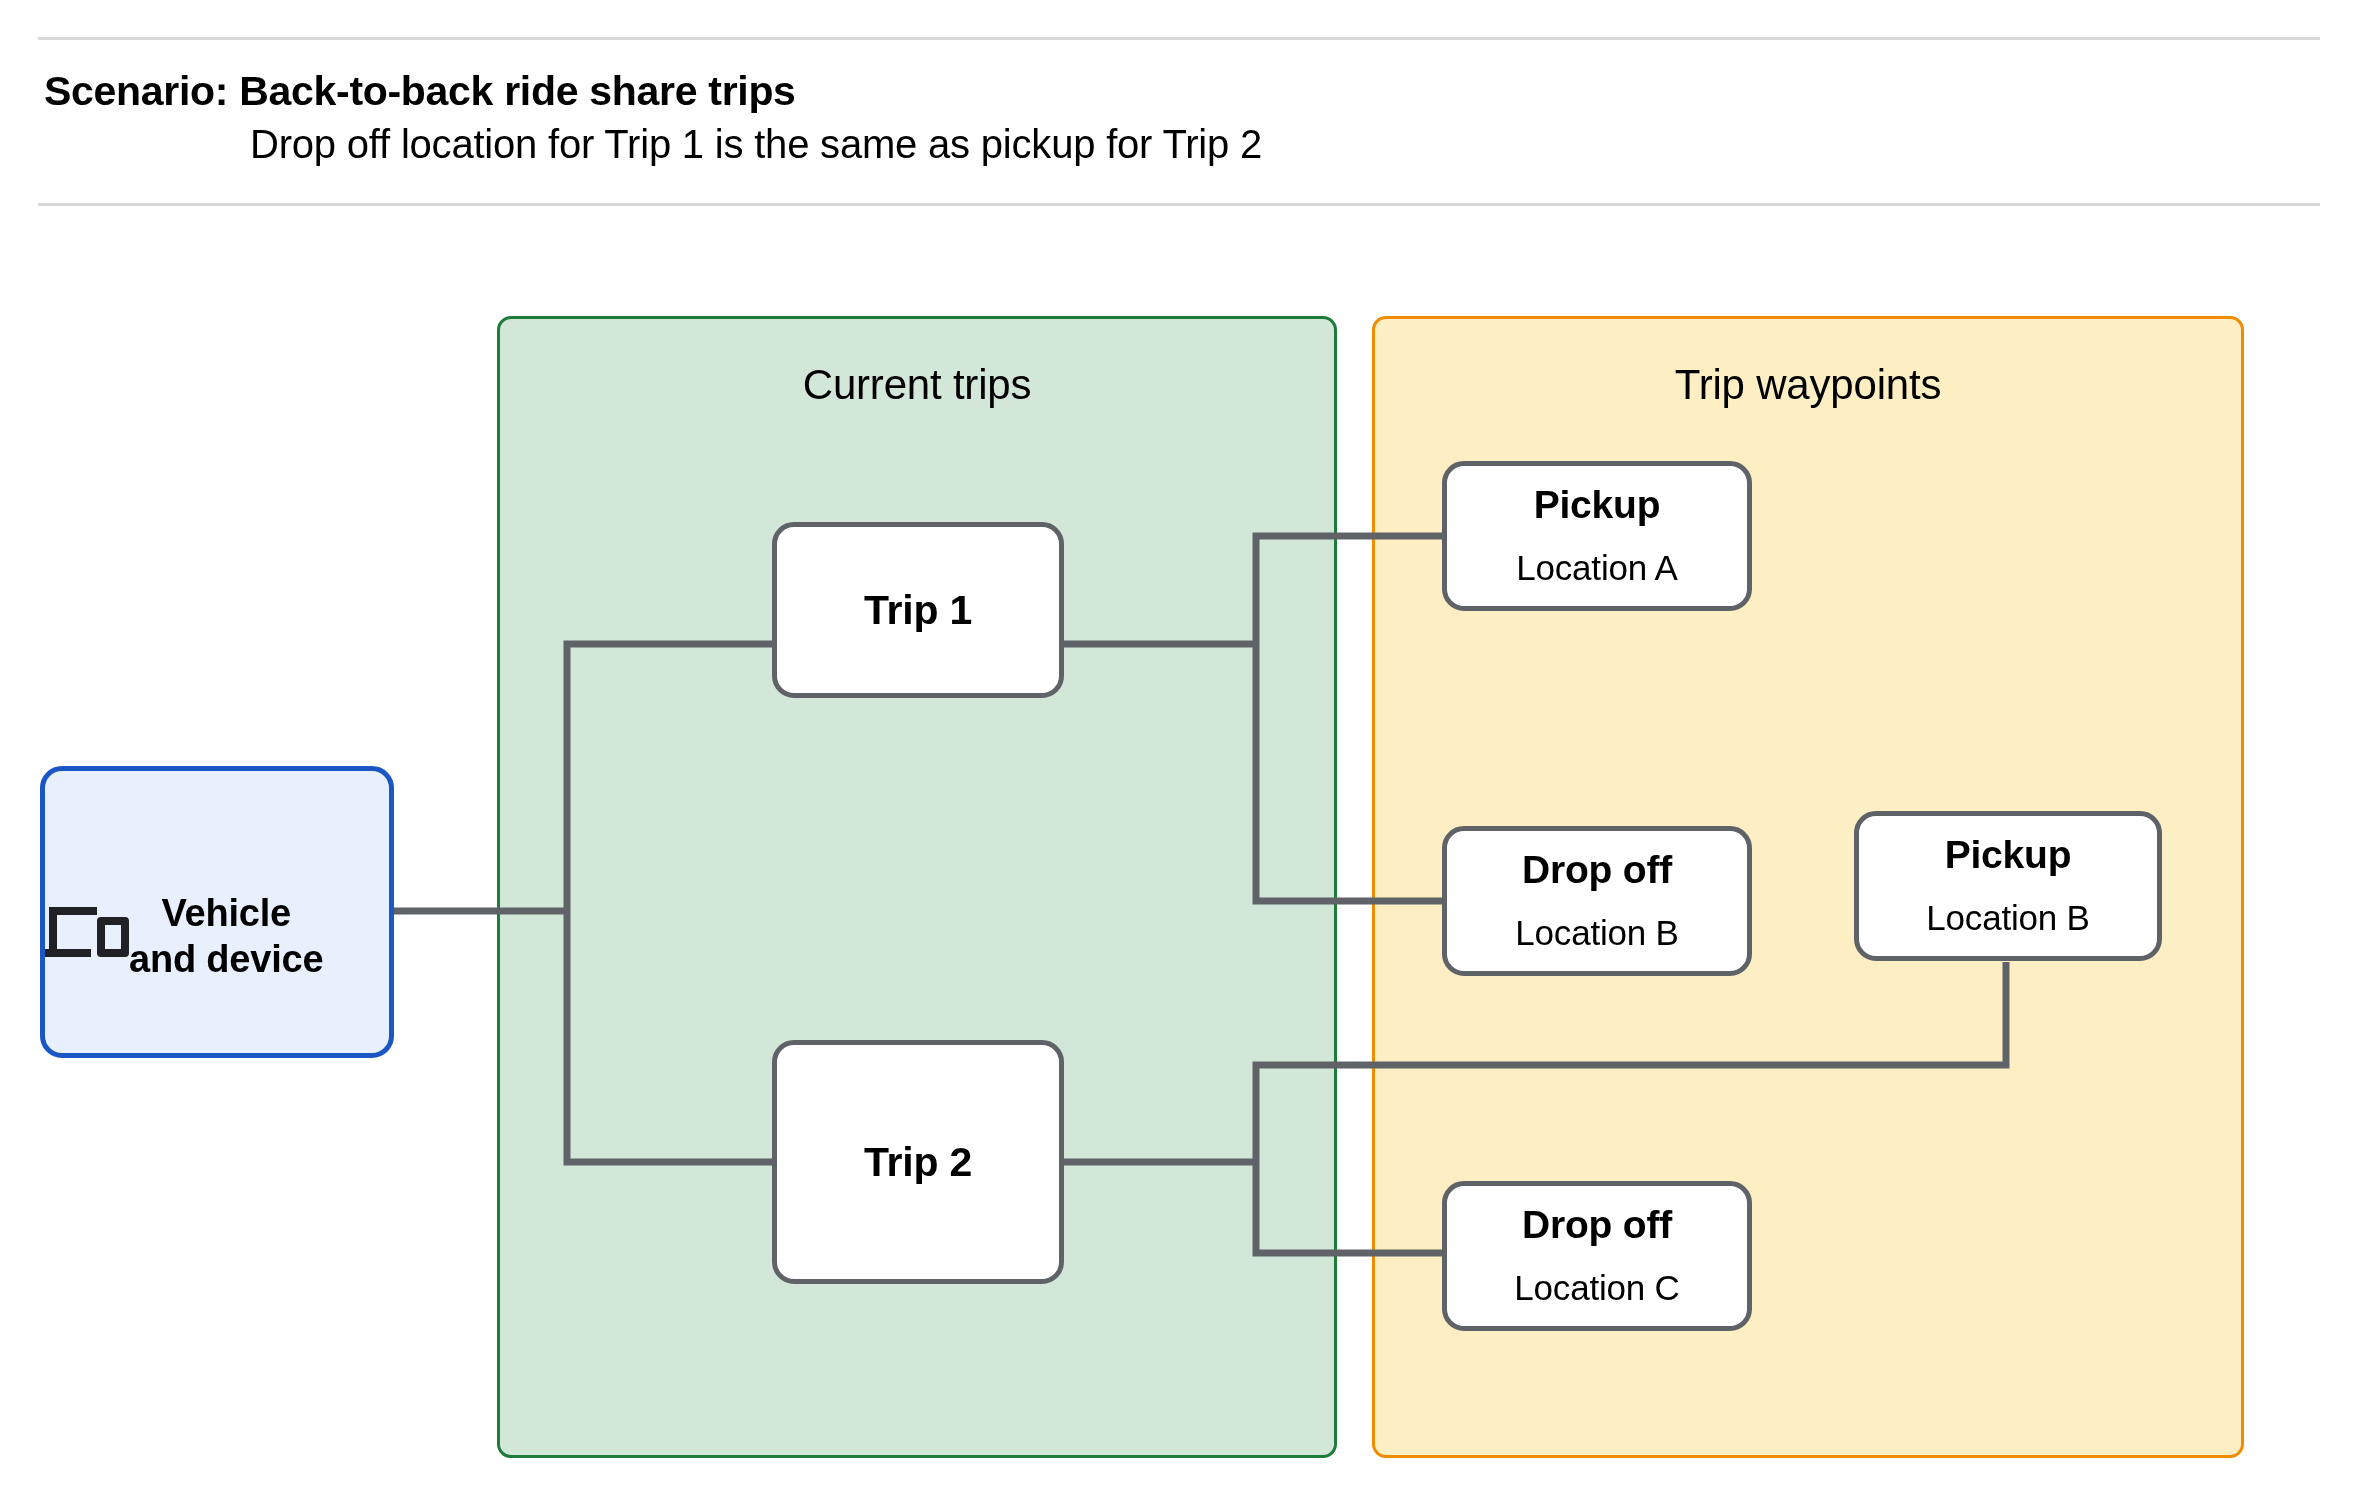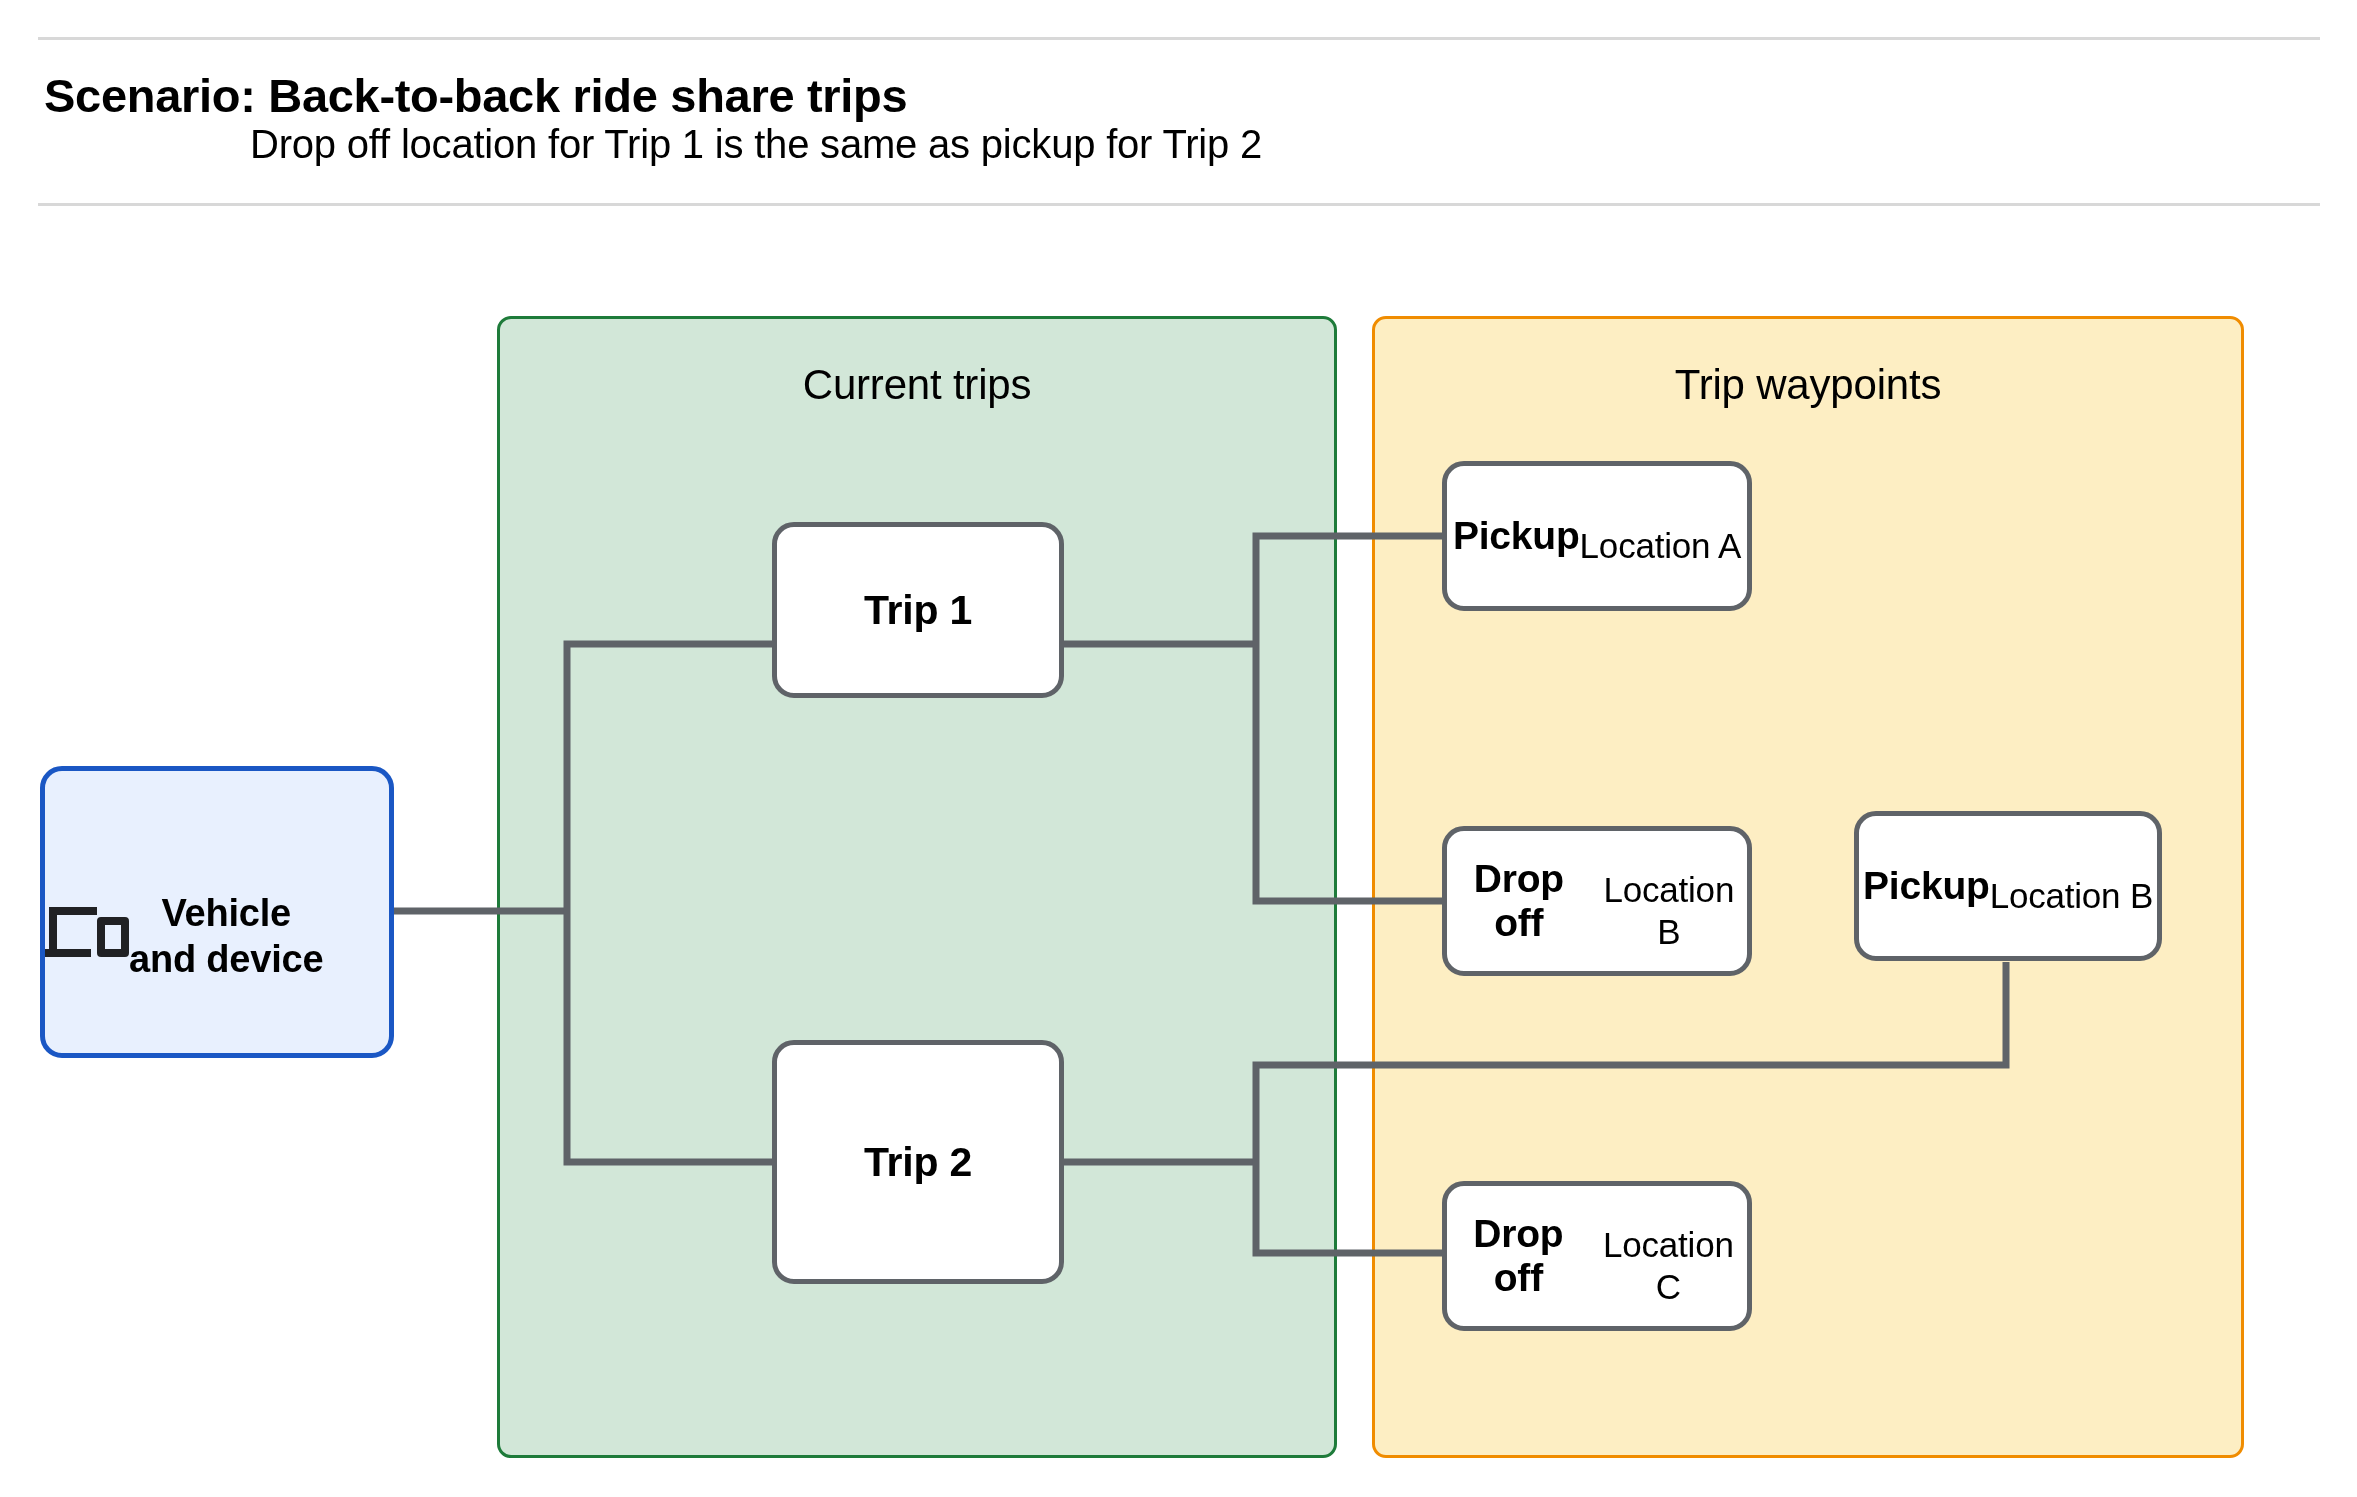--- a/index.html
+++ b/index.html
@@ -27,21 +27,21 @@
     height: 3px;
     background: #d8d8d8;
   }
   #rule-top { top: 37px; }
   #rule-bottom { top: 203px; }
 
   #page-title {
     position: absolute;
     left: 44px;
     top: 68px;
-    font-size: 47px;
+    font-size: 41px;
     font-weight: bold;
     color: #000000;
     letter-spacing: -0.3px;
     white-space: nowrap;
   }
   #page-subtitle {
     position: absolute;
     left: 250px;
     top: 122px;
     font-size: 40px;
@@ -95,21 +95,21 @@
   }
 
   
   .node {
     position: absolute;
     box-sizing: border-box;
     background: #ffffff;
     border: 5px solid #5f6368;
     border-radius: 22px;
     display: flex;
-    flex-direction: row;
+    flex-direction: column;
     align-items: center;
     justify-content: center;
     text-align: center;
   }
   .node-title {
     font-size: 39px;
     font-weight: bold;
     color: #000000;
     letter-spacing: -0.2px;
     line-height: 1.12;

